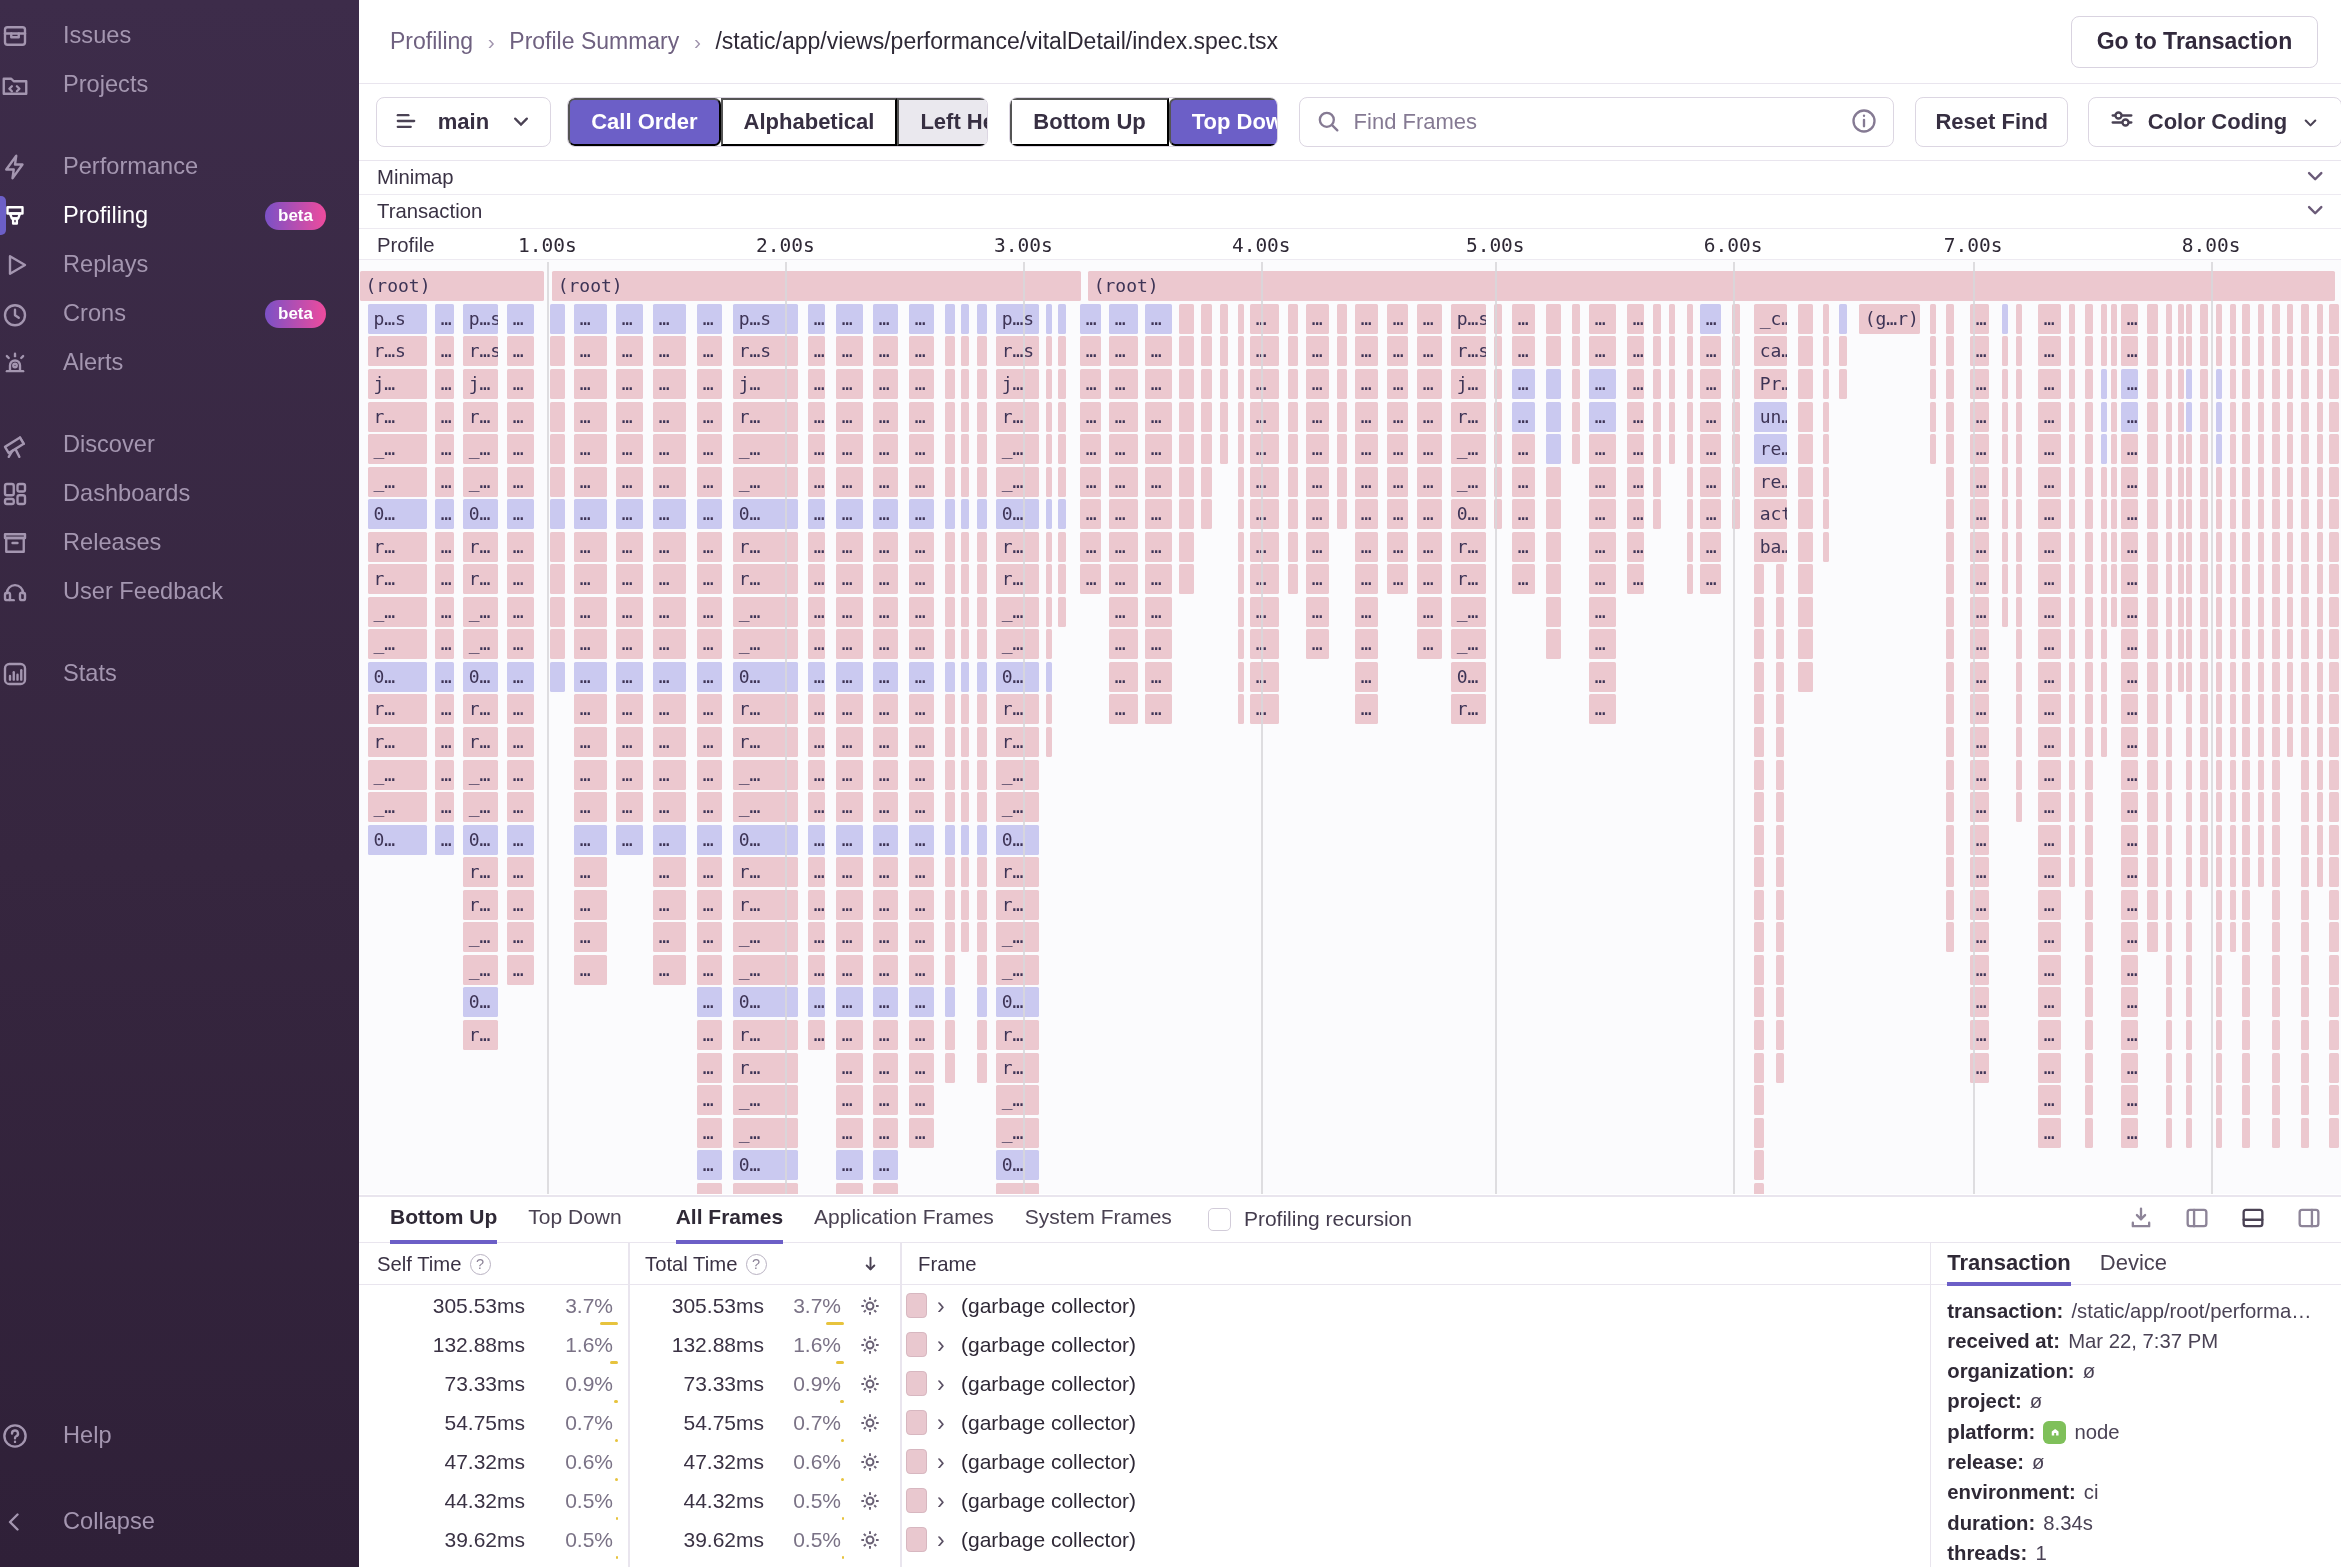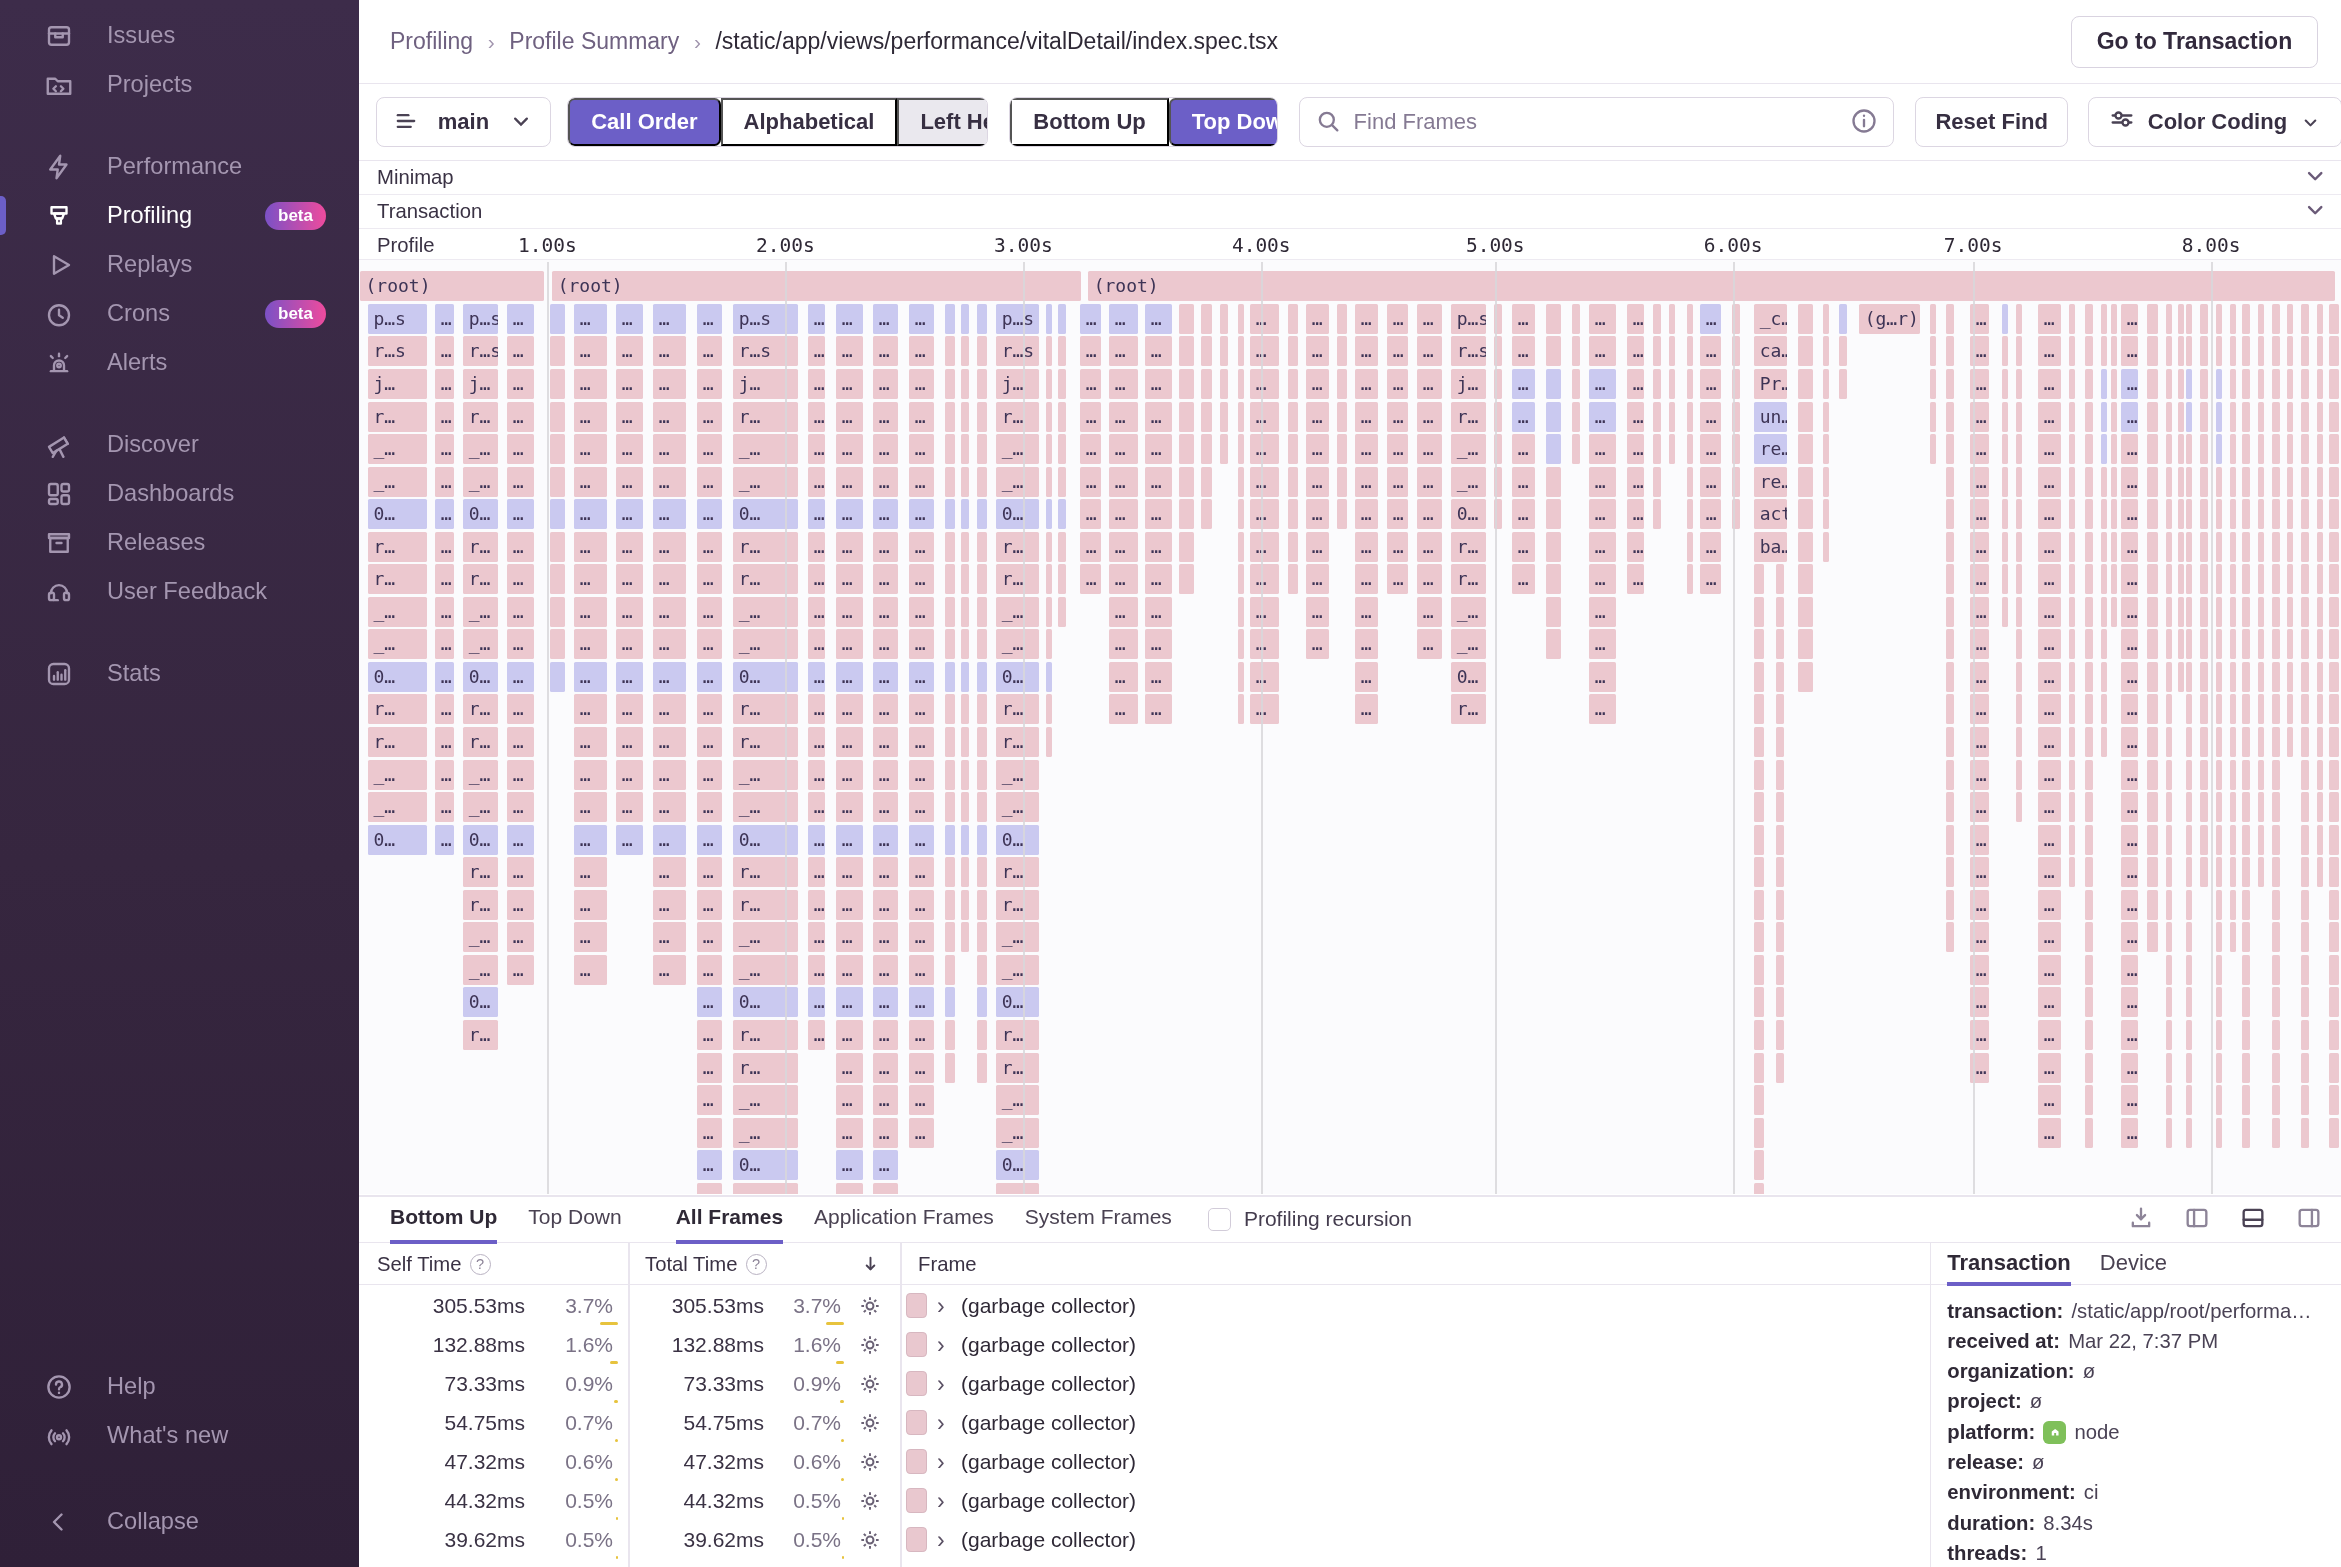--- a/index.html
+++ b/index.html
@@ -10,21 +10,21 @@
   .sidebar { position:absolute; left:0; top:0; width:359px; height:1567px;
     background:linear-gradient(180deg,#3d2c4a 0%,#36263f 55%,#2f2038 100%);
     display:flex; flex-direction:column; }
   .org { display:flex; align-items:center; padding:24.4px 0 16.3px 28px; }
   .org-logo { width:54px; height:54px; border-radius:12.2px; background:#e64d38; display:flex; align-items:center; justify-content:center; flex:0 0 auto; }
   .org-text { margin-left:21px; min-width:0; }
   .org-name { color:#fff; font-size:25px; font-weight:700; display:flex; align-items:center; gap:9.8px; }
   .org-email { color:#8f8099; font-size:20.3px; margin-top:4.9px; white-space:nowrap; }
   .nav { flex:1 1 auto; padding-top:11.4px; }
   .nav-section { margin-bottom:33px; }
-  .nav-item { position:relative; display:flex; align-items:center; height:49px; padding-left:44px; color:#a496b0; font-size:23.6px; cursor:pointer; }
+  .nav-item { position:relative; display:flex; align-items:center; height:49px; color:#a496b0; font-size:23.6px; cursor:pointer; }
   .nav-item .nicon { width:30px; height:30px; flex:0 0 auto; display:flex; align-items:center; justify-content:center; }
   .nav-item .nlabel { margin-left:33px; white-space:nowrap; }
   .nav-item.active { color:#fff; }
   .nav-item.active .nicon svg { stroke:#fff; }
   .nav-item .active-bar { position:absolute; left:0; top:4.9px; width:5.7px; height:39px; border-radius:0 4.9px 4.9px 0; background:#6c5fc7; }
   .badge { margin-left:auto; margin-right:33px; background:linear-gradient(90deg,#7b51c6,#ee4b9d); color:#fff; font-size:17px; font-weight:700; padding:4.1px 13px; border-radius:813px; }
   .side-footer { padding-bottom:21px; }
   .nicon svg { stroke:#a496b0; fill:none; stroke-width:1.9; stroke-linecap:round; stroke-linejoin:round; width:30px; height:30px; }
   .org-logo svg { stroke:#fff; fill:none; stroke-width:2.6; stroke-linecap:round; width:34px; height:34px; }
 
@@ -253,32 +253,20 @@
     <div class="side-footer" id="side-footer">
         <div class="nav-item">
           <span class="nicon ">
             <svg viewBox="0 0 24 24">
               <circle cx="12" cy="12" r="8.5"></circle>
               <path d="M9.6 10a2.4 2.4 0 1 1 3.3 2.2c-.8.35-.9.9-.9 1.6"></path>
               <path d="M12 16.6v.1"></path>
             </svg>
           </span>
           <span class="nlabel">Help</span>
-        </div>
-        <div class="nav-item">
-          <span class="nicon ">
-            <svg viewBox="0 0 24 24">
-              <circle cx="12" cy="13" r="1.6"></circle>
-              <path d="M8.8 9.8a4.6 4.6 0 0 0 0 6.4"></path>
-              <path d="M15.2 9.8a4.6 4.6 0 0 1 0 6.4"></path>
-              <path d="M6 7.5a8.2 8.2 0 0 0 0 11"></path>
-              <path d="M18 7.5a8.2 8.2 0 0 1 0 11"></path>
-            </svg>
-          </span>
-          <span class="nlabel">What's new</span>
         </div>
         <div class="nav-item" style="margin-top: 37px;">
           <span class="nicon ">
             <svg viewBox="0 0 24 24">
               <polyline points="14,6 8,12 14,18"></polyline>
             </svg>
           </span>
           <span class="nlabel">Collapse</span>
         </div>
       </div>

